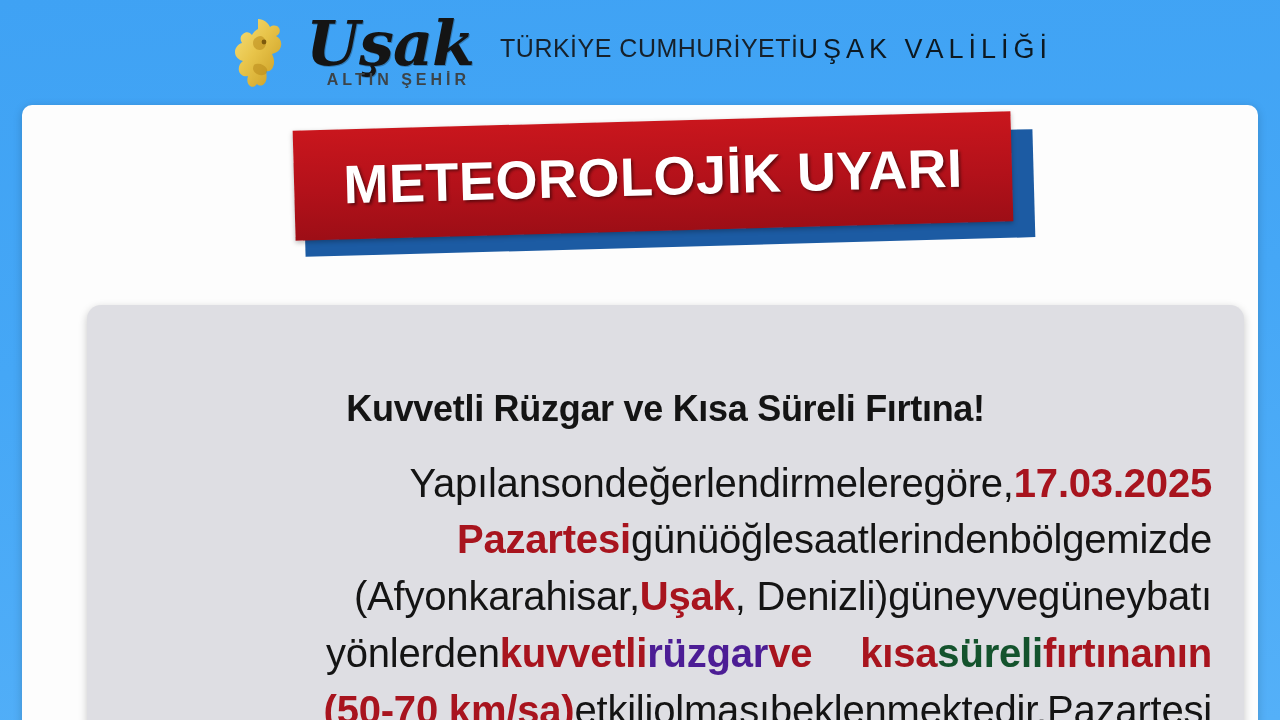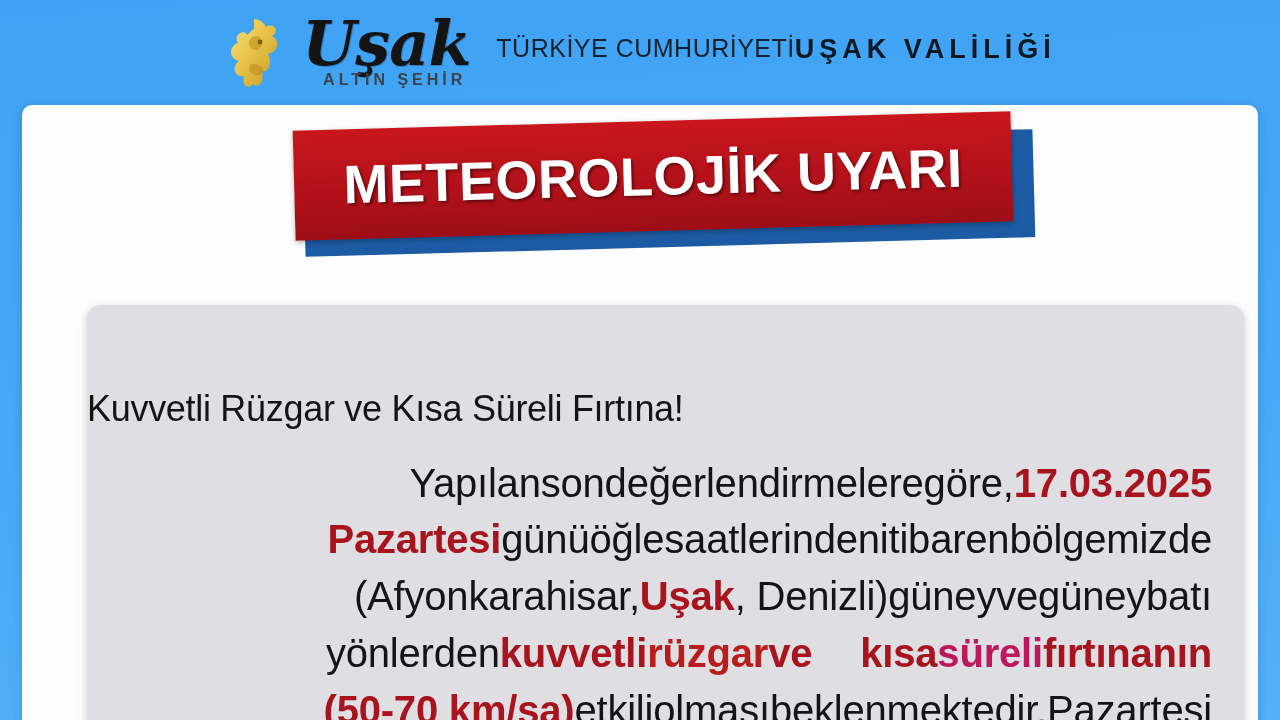--- a/index.html
+++ b/index.html
@@ -81,21 +81,21 @@
   }
   .gov-line1 {
     font-size: 25px;
     font-weight: 400;
     letter-spacing: 0.5px;
     color: #16212b;
     line-height: 1.15;
   }
   .gov-line2 {
     font-size: 27px;
-    font-weight: 700;
+    font-weight: 400;
     letter-spacing: 5px;
     color: #0d1921;
     line-height: 1.15;
   }
 
   
   .card {
     position: absolute;
     left: 22px;
     top: 105px;
@@ -154,23 +154,23 @@
     height: 520px;
     background: #dedee3;
     border-radius: 14px 14px 0 0;
     box-shadow: 0 3px 8px rgba(0,0,0,.22);
     overflow: hidden;
   }
 
   .subheading {
     margin: 0;
     padding: 84px 0 0 0;
-    text-align: left;
+    text-align: center;
     font-size: 36px;
-    font-weight: 400;
+    font-weight: 700;
     color: #141414;
     letter-spacing: -0.3px;
     line-height: 1.1;
   }
 
   .body-copy {
     margin: 0;
     padding: 26px 32px 0 32px;
     font-size: 40px;
     line-height: 1.42;
@@ -243,38 +243,37 @@
             <span class="wrd">son</span>
             <span class="wrd">değerlendirmelere</span>
             <span class="wrd">göre,</span>
             <span class="wrd hl" style="color: rgb(168, 20, 30);">17.03.2025</span>
           </span>
           <span class="ln">
             <span class="wrd hl" style="color: rgb(168, 20, 30);">Pazartesi</span>
             <span class="wrd">günü</span>
             <span class="wrd">öğle</span>
             <span class="wrd">saatlerinden</span>
-            <span class="wrd">itibaren</span>
             <span class="wrd">bölgemizde</span>
           </span>
           <span class="ln">
             <span class="wrd">(Afyonkarahisar,</span>
             <span class="wrd hl" style="color: rgb(168, 20, 30);">Uşak</span>
             <span class="wrd">, Denizli)</span>
             <span class="wrd">güney</span>
             <span class="wrd">ve</span>
             <span class="wrd">güneybatı</span>
           </span>
           <span class="ln">
             <span class="wrd">yönlerden</span>
             <span class="wrd hl" style="color: rgb(168, 20, 30);">kuvvetli</span>
-            <span class="wrd hl" style="color: #b91c1c;">rüzgar</span>
+            <span class="wrd hl" style="color: #4c1d95;">rüzgar</span>
             <span class="wrd hl" style="color: rgb(168, 20, 30);">ve</span>
             <span class="wrd hl" style="color: rgb(168, 20, 30); margin-left: 48px;">kısa</span>
-            <span class="wrd hl" style="color: #be185d;">süreli</span>
+            <span class="wrd hl" style="color: #14532d;">süreli</span>
             <span class="wrd hl" style="color: rgb(168, 20, 30);">fırtınanın</span>
           </span>
           <span class="ln">
             <span class="wrd hl" style="color: rgb(168, 20, 30);">(50-70 km/sa)</span>
             <span class="wrd">etkili</span>
             <span class="wrd">olması</span>
             <span class="wrd">beklenmektedir.</span>
             <span class="wrd">Pazartesi</span>
           </span>
         </div>

